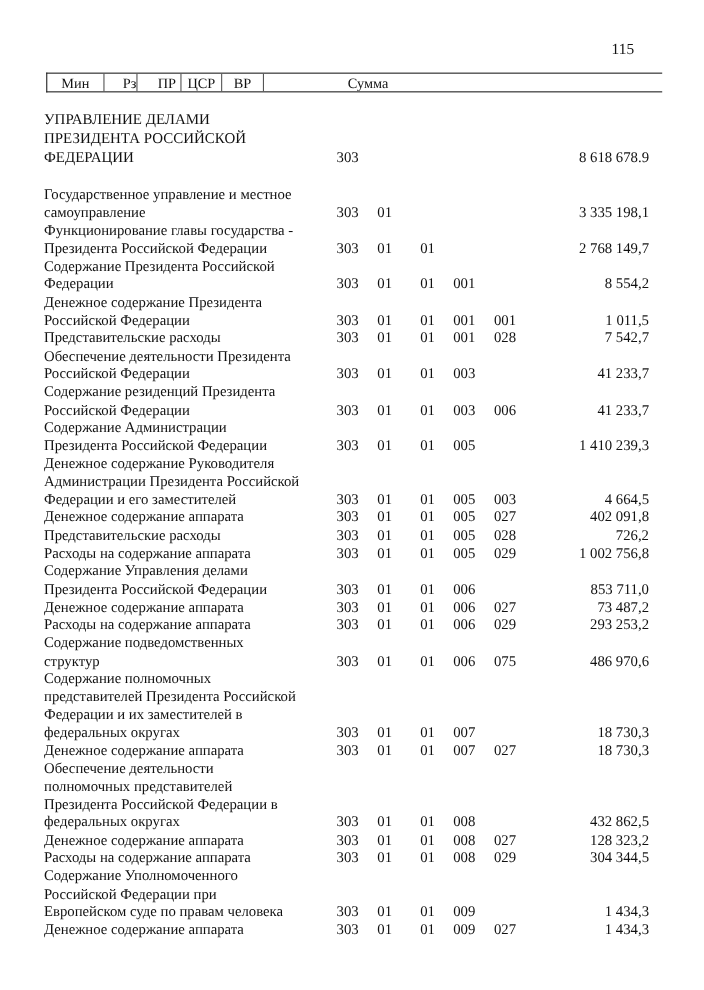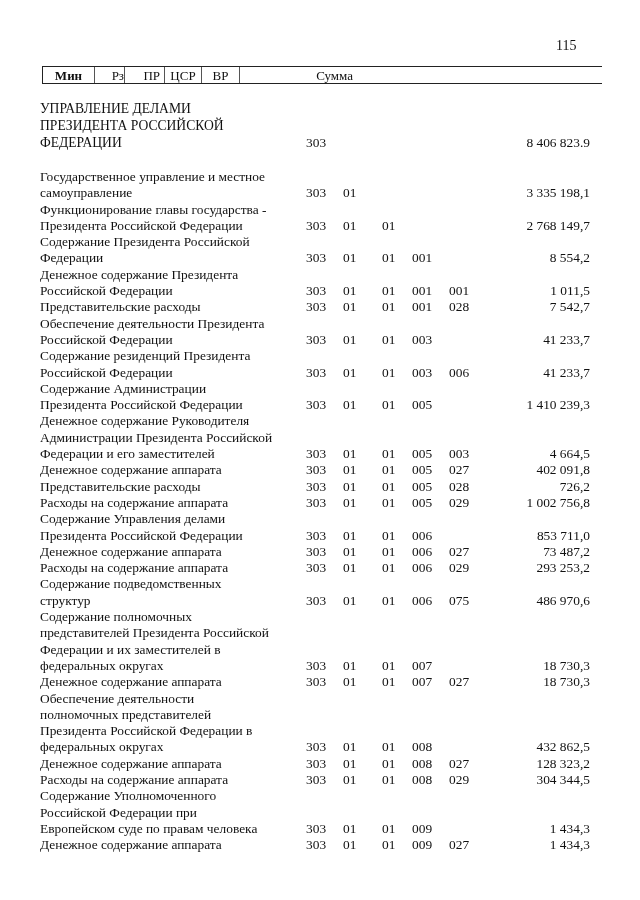--- a/index.html
+++ b/index.html
@@ -36,21 +36,21 @@
       box-sizing: border-box;
     }
     .hcell {
       box-sizing: border-box;
       border-right: 1px solid #555;
       text-align: center;
       white-space: nowrap;
     }
     .hcell.last { border-right: none; text-align: right; padding-right: 4px; }
     .c-name  { width: 258px; }
-    .c-min   { width: 52px; font-weight: bold; }
+    .c-min   { width: 52px; }
     .c-rz    { width: 30px; text-align: right; }
     .c-pr    { width: 40px; text-align: right; padding-right: 4px; }
     .c-csr   { width: 37px; }
     .c-vr    { width: 38px; text-align: center; }
     .c-sum   { width: 117px; }
 
     .rows {
       position: absolute;
       top: 100px;
       left: 40px;
@@ -102,21 +102,21 @@
     <div class="row top">
       <div class="name">УПРАВЛЕНИЕ ДЕЛАМИ
 ПРЕЗИДЕНТА РОССИЙСКОЙ
 ФЕДЕРАЦИИ</div>
       <div class="codes">
         <span class="min">303</span>
         <span class="rz"></span>
         <span class="pr"></span>
         <span class="csr"></span>
         <span class="vr"></span>
-        <span class="sum">8 406 823.9</span>
+        <span class="sum">8 618 678.9</span>
       </div>
     </div>
     <div style="height: 18px;"></div>
     <div class="row">
       <div class="name">Государственное управление и местное
 самоуправление</div>
       <div class="codes">
         <span class="min">303</span>
         <span class="rz">01</span>
         <span class="pr"></span>

